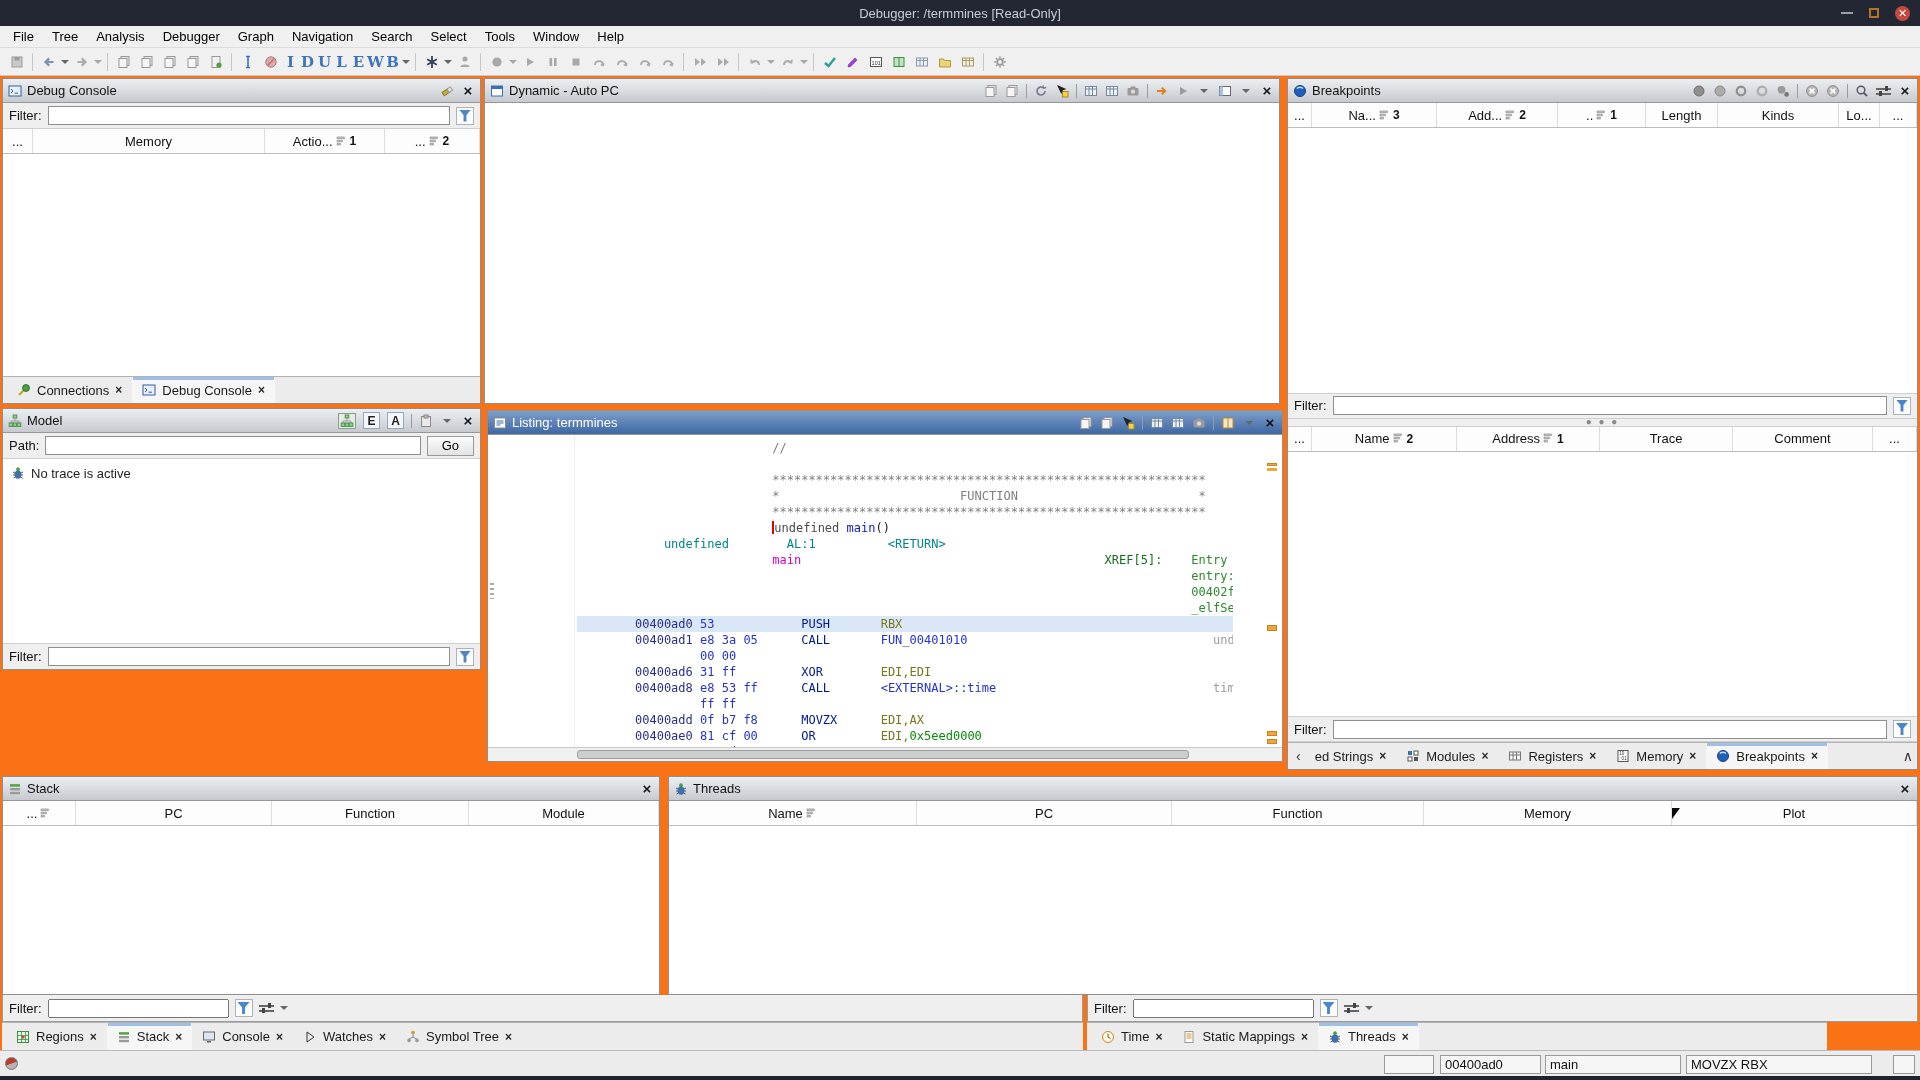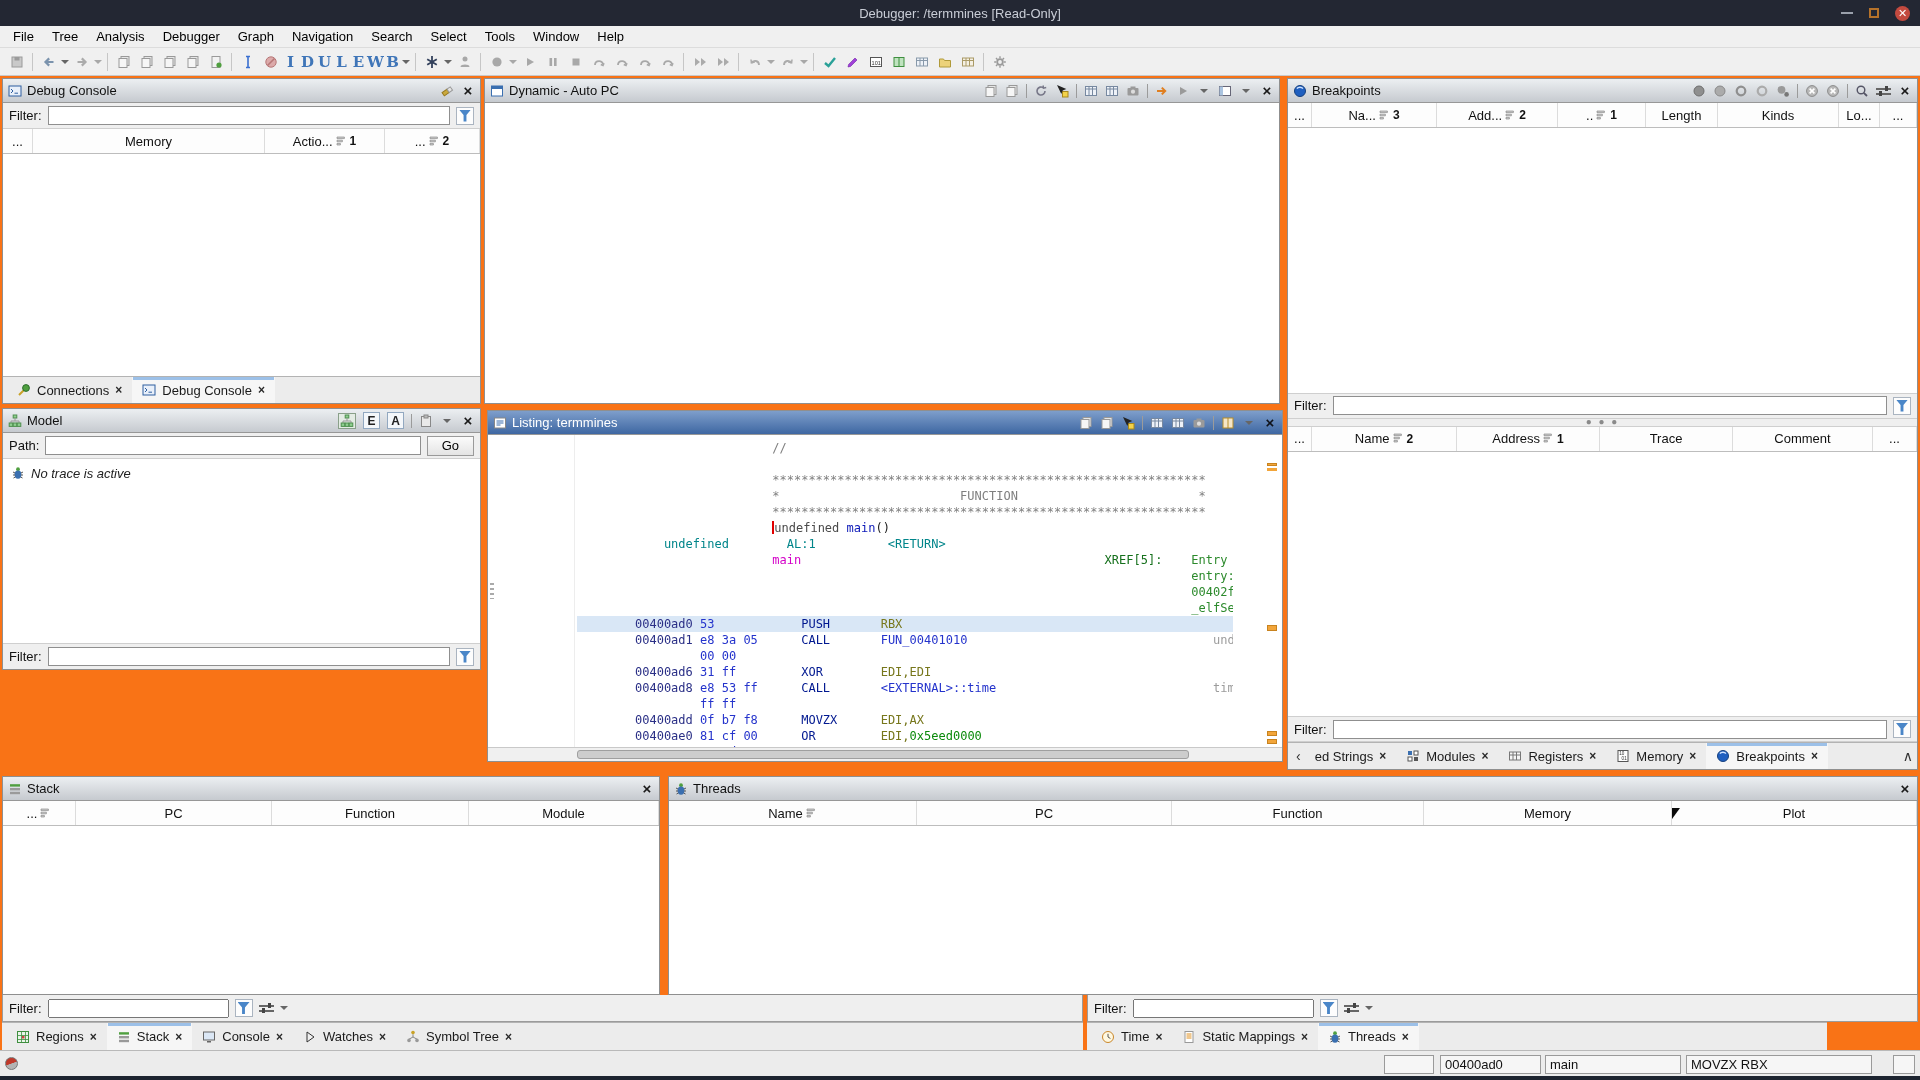--- a/index.html
+++ b/index.html
@@ -463,21 +463,21 @@
     </div>
     <div class="pbody">
       <div style="display:flex;align-items:center;gap:6px;padding:6px 8px">
         <span class="ti">
             <svg width="14" height="14" viewBox="0 0 14 14">
               <circle cx="7" cy="3.2" r="1.9" fill="#4f9f3f"></circle>
               <ellipse cx="7" cy="8.6" rx="3.4" ry="4.2" fill="#3a6fb0"></ellipse>
               <path d="M2 6l2 1M2 9h2M2.5 12l1.8-1M12 6l-2 1M12 9h-2M11.5 12l-1.8-1" stroke="#555"></path>
             </svg>
           </span>
-        <span style="font-style:italic;color:#222">No trace is active</span>
+        <span style="color:#222">No trace is active</span>
       </div>
     </div>
     <div class="filterrow" style="border-top:1px solid #cfcfcf;border-bottom:none">
       <span>Filter:</span>
       <input value="" style="">
       <span class="btn-funnel">
           <span class="ic-funnel"></span>
         </span>
     </div>
   </div>

